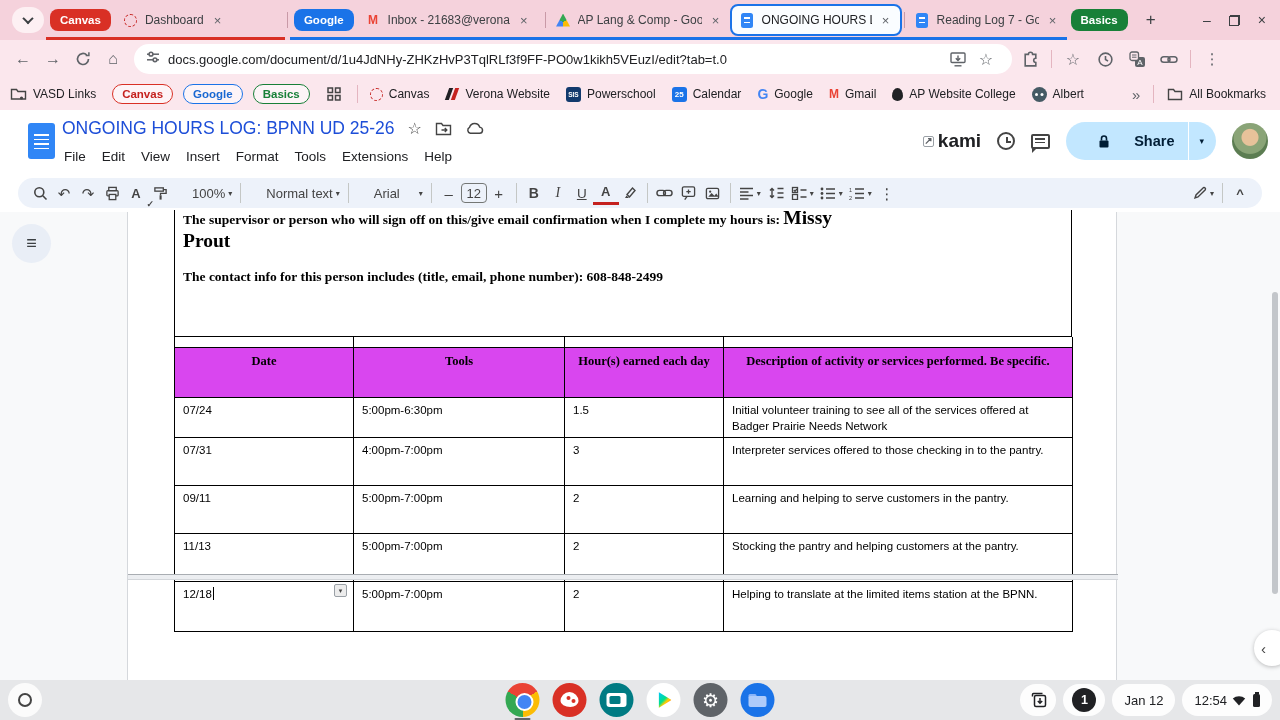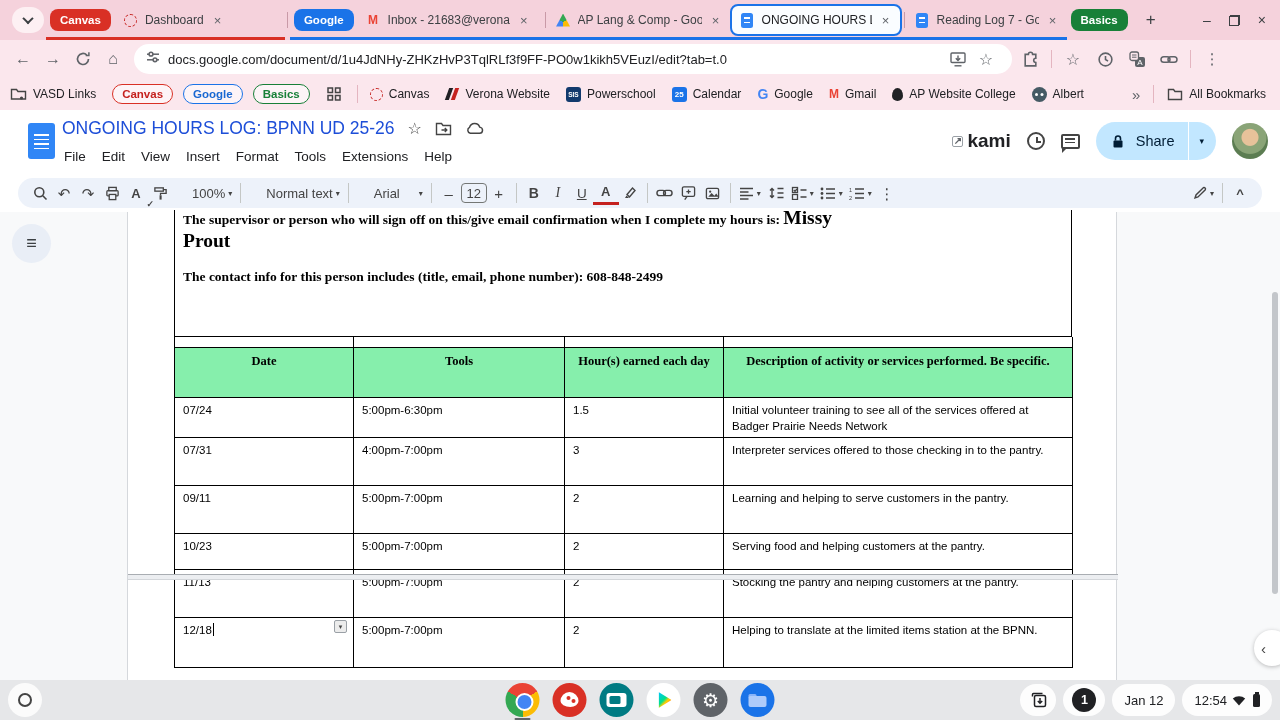--- a/index.html
+++ b/index.html
@@ -100,21 +100,21 @@
   .ext-arrow { font-size:10px; color:#5f6368; border:1px solid #9aa0a6; border-radius:2px; width:11px; height:11px;
                display:flex; align-items:center; justify-content:center; line-height:1; }
   .clock-css { position:relative; width:18px; height:18px; border:2px solid #444; border-radius:50%; }
   .clock-css::after { content:''; position:absolute; left:7px; top:3px; width:2px; height:6px; background:#444; }
   .clock-css::before { content:''; position:absolute; left:7px; top:7px; width:5px; height:2px; background:#444; }
   .comment-css { position:relative; width:19px; height:15px; border:2px solid #444; border-radius:2px; }
   .comment-css::after { content:''; position:absolute; left:2px; top:2px; width:10px; height:5px;
                         background:repeating-linear-gradient(to bottom,#444 0 1.5px,transparent 1.5px 3.5px); }
   .comment-css::before { content:''; position:absolute; left:-1px; bottom:-6px; border:3px solid transparent; border-top-color:#444; border-left-color:#444; }
   #share-btn { height:38px; background:#c2e7ff; border-radius:19px; display:flex; align-items:center; color:#001d35; }
-  #share-main { display:flex; align-items:center; gap:12px; padding:0 14px 0 16px; font-size:14.5px; font-weight:400; }
+  #share-main { display:flex; align-items:center; gap:24px; padding:0 14px 0 16px; font-size:14.5px; font-weight:700;margin-left:16px; }
   #share-caret { padding:0 12px 0 10px; border-left:1px solid #fff; font-size:9px; align-self:stretch; display:flex; align-items:center; }
   #avatar { width:36px; height:36px; border-radius:50%;
             background:radial-gradient(circle at 50% 40%, #e7c29a 0 8px, #8aa477 9px 16px, #5c7d52 17px); }
 
   
   #toolbar-row { position:absolute; left:0; top:176px; width:1280px; height:36px; background:#fff; }
   #toolbar-pill { position:absolute; left:18px; right:18px; top:2px; height:30px; background:#edf2fa;
                   border-radius:15px; display:flex; align-items:center; padding:0 10px; color:#444; }
   .tbtn { height:24px; min-width:24px; padding:0 3px; display:flex; align-items:center; justify-content:center;
           gap:3px; font-size:13px; color:#444; border-radius:4px; flex:none; }
@@ -145,21 +145,21 @@
           font-family:"Liberation Serif",serif; font-weight:bold; color:#000; padding:0 8px; }
   .doc-line1 { margin-top:-3px; font-size:13.5px; white-space:nowrap; }
   .doc-big { font-size:19.5px; }
   .doc-line2 { font-size:19.5px; margin-top:1px; }
   .doc-line3 { font-size:13.5px; margin-top:17px; white-space:nowrap; }
   .stub { position:absolute; top:125px; width:1px; height:10px; background:#000; }
 
   #hours-table { position:absolute; left:46px; top:135px; width:898px; border-collapse:collapse;
                  table-layout:fixed; }
   #hours-table th, #hours-table td { border:1px solid #000; vertical-align:top; overflow:hidden; }
-  #hours-table th { background:#86efac; font-family:"Liberation Serif",serif; font-weight:bold;
+  #hours-table th { background:#d946ef; font-family:"Liberation Serif",serif; font-weight:bold;
                     font-size:12.5px; text-align:center; padding:5px 6px 2px; line-height:1.3; }
   #hours-table td { font-size:11.5px; font-family:"Liberation Sans",sans-serif; padding:5px 8px 2px; line-height:1.35; }
   .date-cell { position:relative; }
   .cursor-bar { display:inline-block; width:1.5px; height:13px; background:#000; margin-left:1px; vertical-align:-2px; }
   .dd-chip { position:absolute; top:2px; right:6px; width:13px; height:13px; background:#ececec;
              border:1px solid #9aa0a6; border-radius:2px; font-size:7px; color:#444;
              display:flex; align-items:center; justify-content:center; }
   #page-break { position:absolute; left:0; width:990px; top:362px; height:6px; background:#eceef1;
                 border-top:1px solid #a9adb2; border-bottom:1px solid #d3d6da; z-index:5; }
   #doc-scrollbar { position:absolute; right:2px; top:80px; width:6px; height:302px; background:#c3c6ca; border-radius:3px; }
@@ -617,26 +617,20 @@
           <td>4:00pm-7:00pm</td>
           <td>3</td>
           <td>Interpreter services offered to those checking in to the pantry.</td>
         </tr>
         <tr style="height:48px">
           <td>09/11</td>
           <td>5:00pm-7:00pm</td>
           <td>2</td>
           <td>Learning and helping to serve customers in the pantry.</td>
         </tr>
-        <tr style="height:36px">
-          <td>10/23</td>
-          <td>5:00pm-7:00pm</td>
-          <td>2</td>
-          <td>Serving food and helping customers at the pantry.</td>
-        </tr>
         <tr style="height:48px">
           <td>11/13</td>
           <td>5:00pm-7:00pm</td>
           <td>2</td>
           <td>Stocking the pantry and helping customers at the pantry.</td>
         </tr>
         <tr style="height:50px">
           <td class="date-cell">
             <span>12/18</span><span class="cursor-bar"></span>
             <span class="dd-chip">▾</span>

